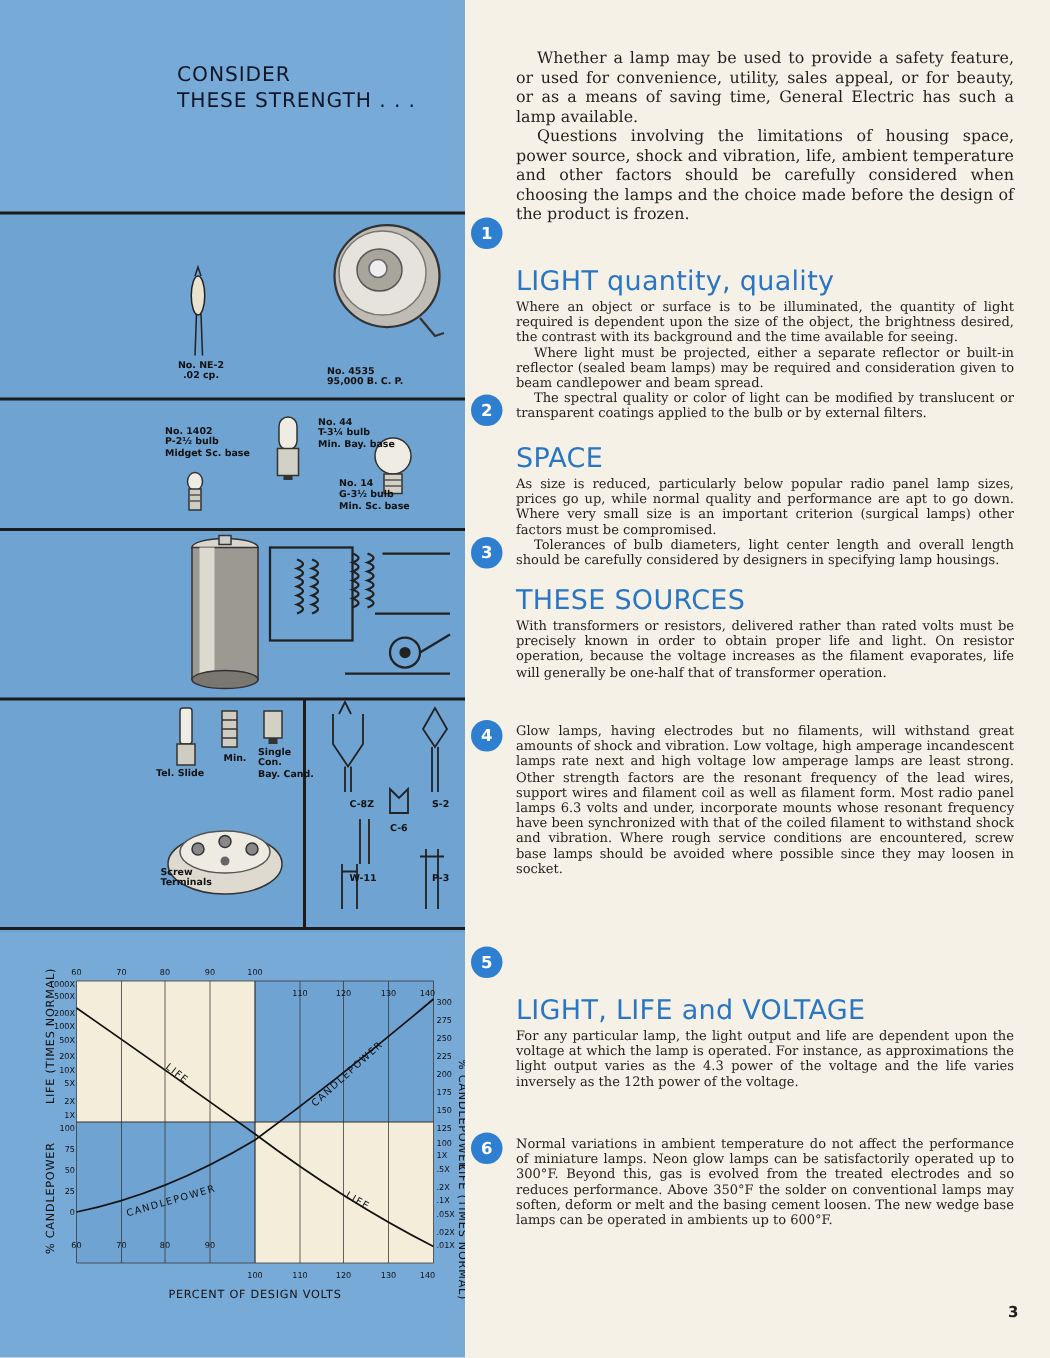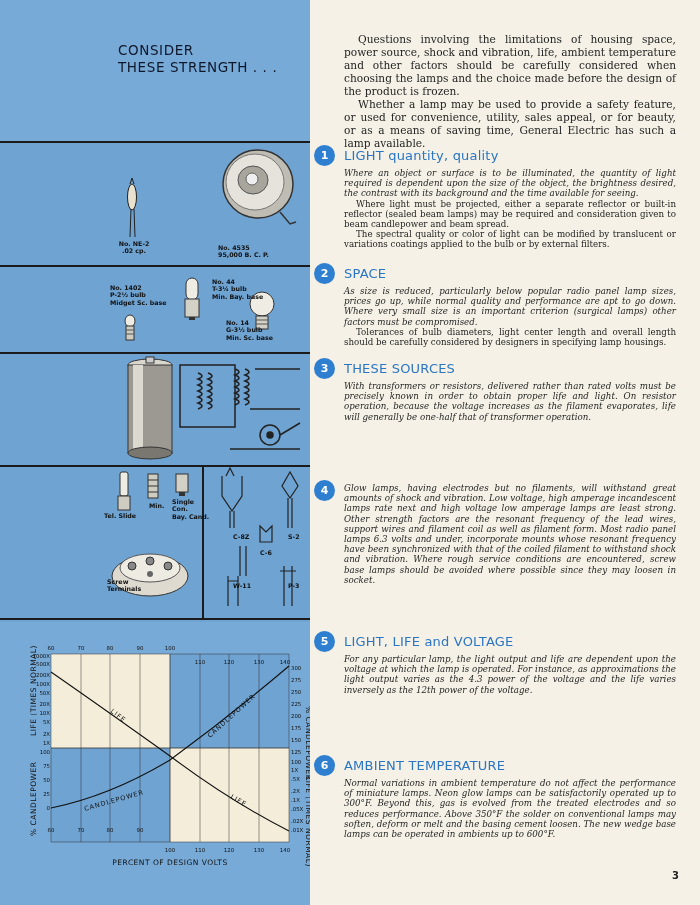--- a/index.html
+++ b/index.html
@@ -33,26 +33,26 @@
   .intro-text p { text-indent: 14px; }
   .intro-text p:first-child { text-indent: 14px; }
 
   .section { position: absolute; left: 344px; width: 332px; }
   .badge {
     position: absolute; left: -30px; top: -3px; width: 21px; height: 21px; border-radius: 50%;
     background: #2f7fd0; color: #fff; font-family: "DejaVu Sans", sans-serif;
     font-size: 11px; font-weight: bold; display:flex; align-items:center; justify-content:center;
   }
   .sec-title {
-    font-family: "DejaVu Sans", sans-serif; color: #2a76c4; font-size: 13px;
-    letter-spacing: 0.2px; height: 20px; line-height: 16px;
+    font-family: "DejaVu Sans", sans-serif; color: #2a76c4; font-size: 18px;
+    letter-spacing: 0.2px; height: 20px; line-height: 16px; margin-top: 32px;
   }
   .sec-body { font-size: 8.7px; line-height: 10.2px; text-align: justify; }
   .sec-body p { text-indent: 12px; }
-  .sec-body p:first-child { text-indent: 0; font-style: italic; }
+  .sec-body p:first-child { text-indent: 0; }
 
   .lbl { position:absolute; font-family:"DejaVu Sans", sans-serif; font-weight:bold; font-size:6.3px; line-height:7.4px; color:#111; }
   .lbl.c { text-align:center; }
 
   .page-num { position:absolute; left:672px; top:870px; font-family:"DejaVu Sans",sans-serif; font-size:10px; font-weight:bold; }
 
   
   .chart { position:absolute; left:30px; top:636px; width:280px; height:260px; }
   .chart svg { position:absolute; left:0; top:0; }
   .tick { font-family:"DejaVu Sans", sans-serif; font-size:5.4px; fill:#111; }
@@ -73,22 +73,22 @@
 <div class="hline" style="top:465px;"></div>
 <div class="hline" style="top:618px;"></div>
 <div class="vline" style="left:202px; top:466px; height:152px;"></div>
 
 <div class="intro-title">
   <div>CONSIDER</div>
   <div>THESE STRENGTH . . .</div>
 </div>
 
 <div class="intro-text">
+  <p>Whether a lamp may be used to provide a safety feature, or used for convenience, utility, sales appeal, or for beauty, or as a means of saving time, General Electric has such a lamp available.</p>
   <p>Questions involving the limitations of housing space, power source, shock and vibration, life, ambient temperature and other factors should be carefully considered when choosing the lamps and the choice made before the design of the product is frozen.</p>
-  <p>Whether a lamp may be used to provide a safety feature, or used for convenience, utility, sales appeal, or for beauty, or as a means of saving time, General Electric has such a lamp available.</p>
 </div>
 
 <svg style="position:absolute;left:0;top:142px;" width="310" height="123">
 
   <g>
     <ellipse cx="132" cy="55" rx="4.5" ry="13" fill="#e8e2cf" stroke="#222" stroke-width="1"></ellipse>
     <line x1="131" y1="67" x2="130" y2="95" stroke="#222" stroke-width="1"></line>
     <line x1="134" y1="67" x2="135" y2="95" stroke="#222" stroke-width="1"></line>
     <path d="M130 42 L132 36 L134 42" fill="none" stroke="#222"></path>
   </g>
@@ -304,21 +304,21 @@
     <text class="axis-label" x="276" y="140" transform="rotate(90 276 140)">LIFE (TIMES NORMAL)</text>
   </svg>
 </div>
 
 <div class="section" style="top:148px;">
   <div class="badge">1</div>
   <div class="sec-title">LIGHT quantity, quality</div>
   <div class="sec-body">
     <p>Where an object or surface is to be illuminated, the quantity of light required is dependent upon the size of the object, the brightness desired, the contrast with its background and the time available for seeing.</p>
     <p>Where light must be projected, either a separate reflector or built-in reflector (sealed beam lamps) may be required and consideration given to beam candlepower and beam spread.</p>
-    <p>The spectral quality or color of light can be modified by translucent or variations coatings applied to the bulb or by external filters.</p>
+    <p>The spectral quality or color of light can be modified by translucent or transparent coatings applied to the bulb or by external filters.</p>
   </div>
 </div>
 
 <div class="section" style="top:266px;">
   <div class="badge">2</div>
   <div class="sec-title">SPACE</div>
   <div class="sec-body">
     <p>As size is reduced, particularly below popular radio panel lamp sizes, prices go up, while normal quality and performance are apt to go down. Where very small size is an important criterion (surgical lamps) other factors must be compromised.</p>
     <p>Tolerances of bulb diameters, light center length and overall length should be carefully considered by designers in specifying lamp housings.</p>
   </div>
@@ -342,19 +342,18 @@
 <div class="section" style="top:634px;">
   <div class="badge">5</div>
   <div class="sec-title">LIGHT, LIFE and VOLTAGE</div>
   <div class="sec-body">
     <p>For any particular lamp, the light output and life are dependent upon the voltage at which the lamp is operated. For instance, as approximations the light output varies as the 4.3 power of the voltage and the life varies inversely as the 12th power of the voltage.</p>
   </div>
 </div>
 
 <div class="section" style="top:758px;">
   <div class="badge">6</div>
-  <div class="sec-title">AMBIENT TEMPERATURE</div>
   <div class="sec-body">
     <p>Normal variations in ambient temperature do not affect the performance of miniature lamps. Neon glow lamps can be satisfactorily operated up to 300°F. Beyond this, gas is evolved from the treated electrodes and so reduces performance. Above 350°F the solder on conventional lamps may soften, deform or melt and the basing cement loosen. The new wedge base lamps can be operated in ambients up to 600°F.</p>
   </div>
 </div>
 
 <div class="page-num">3</div>
 
 </body></html>

